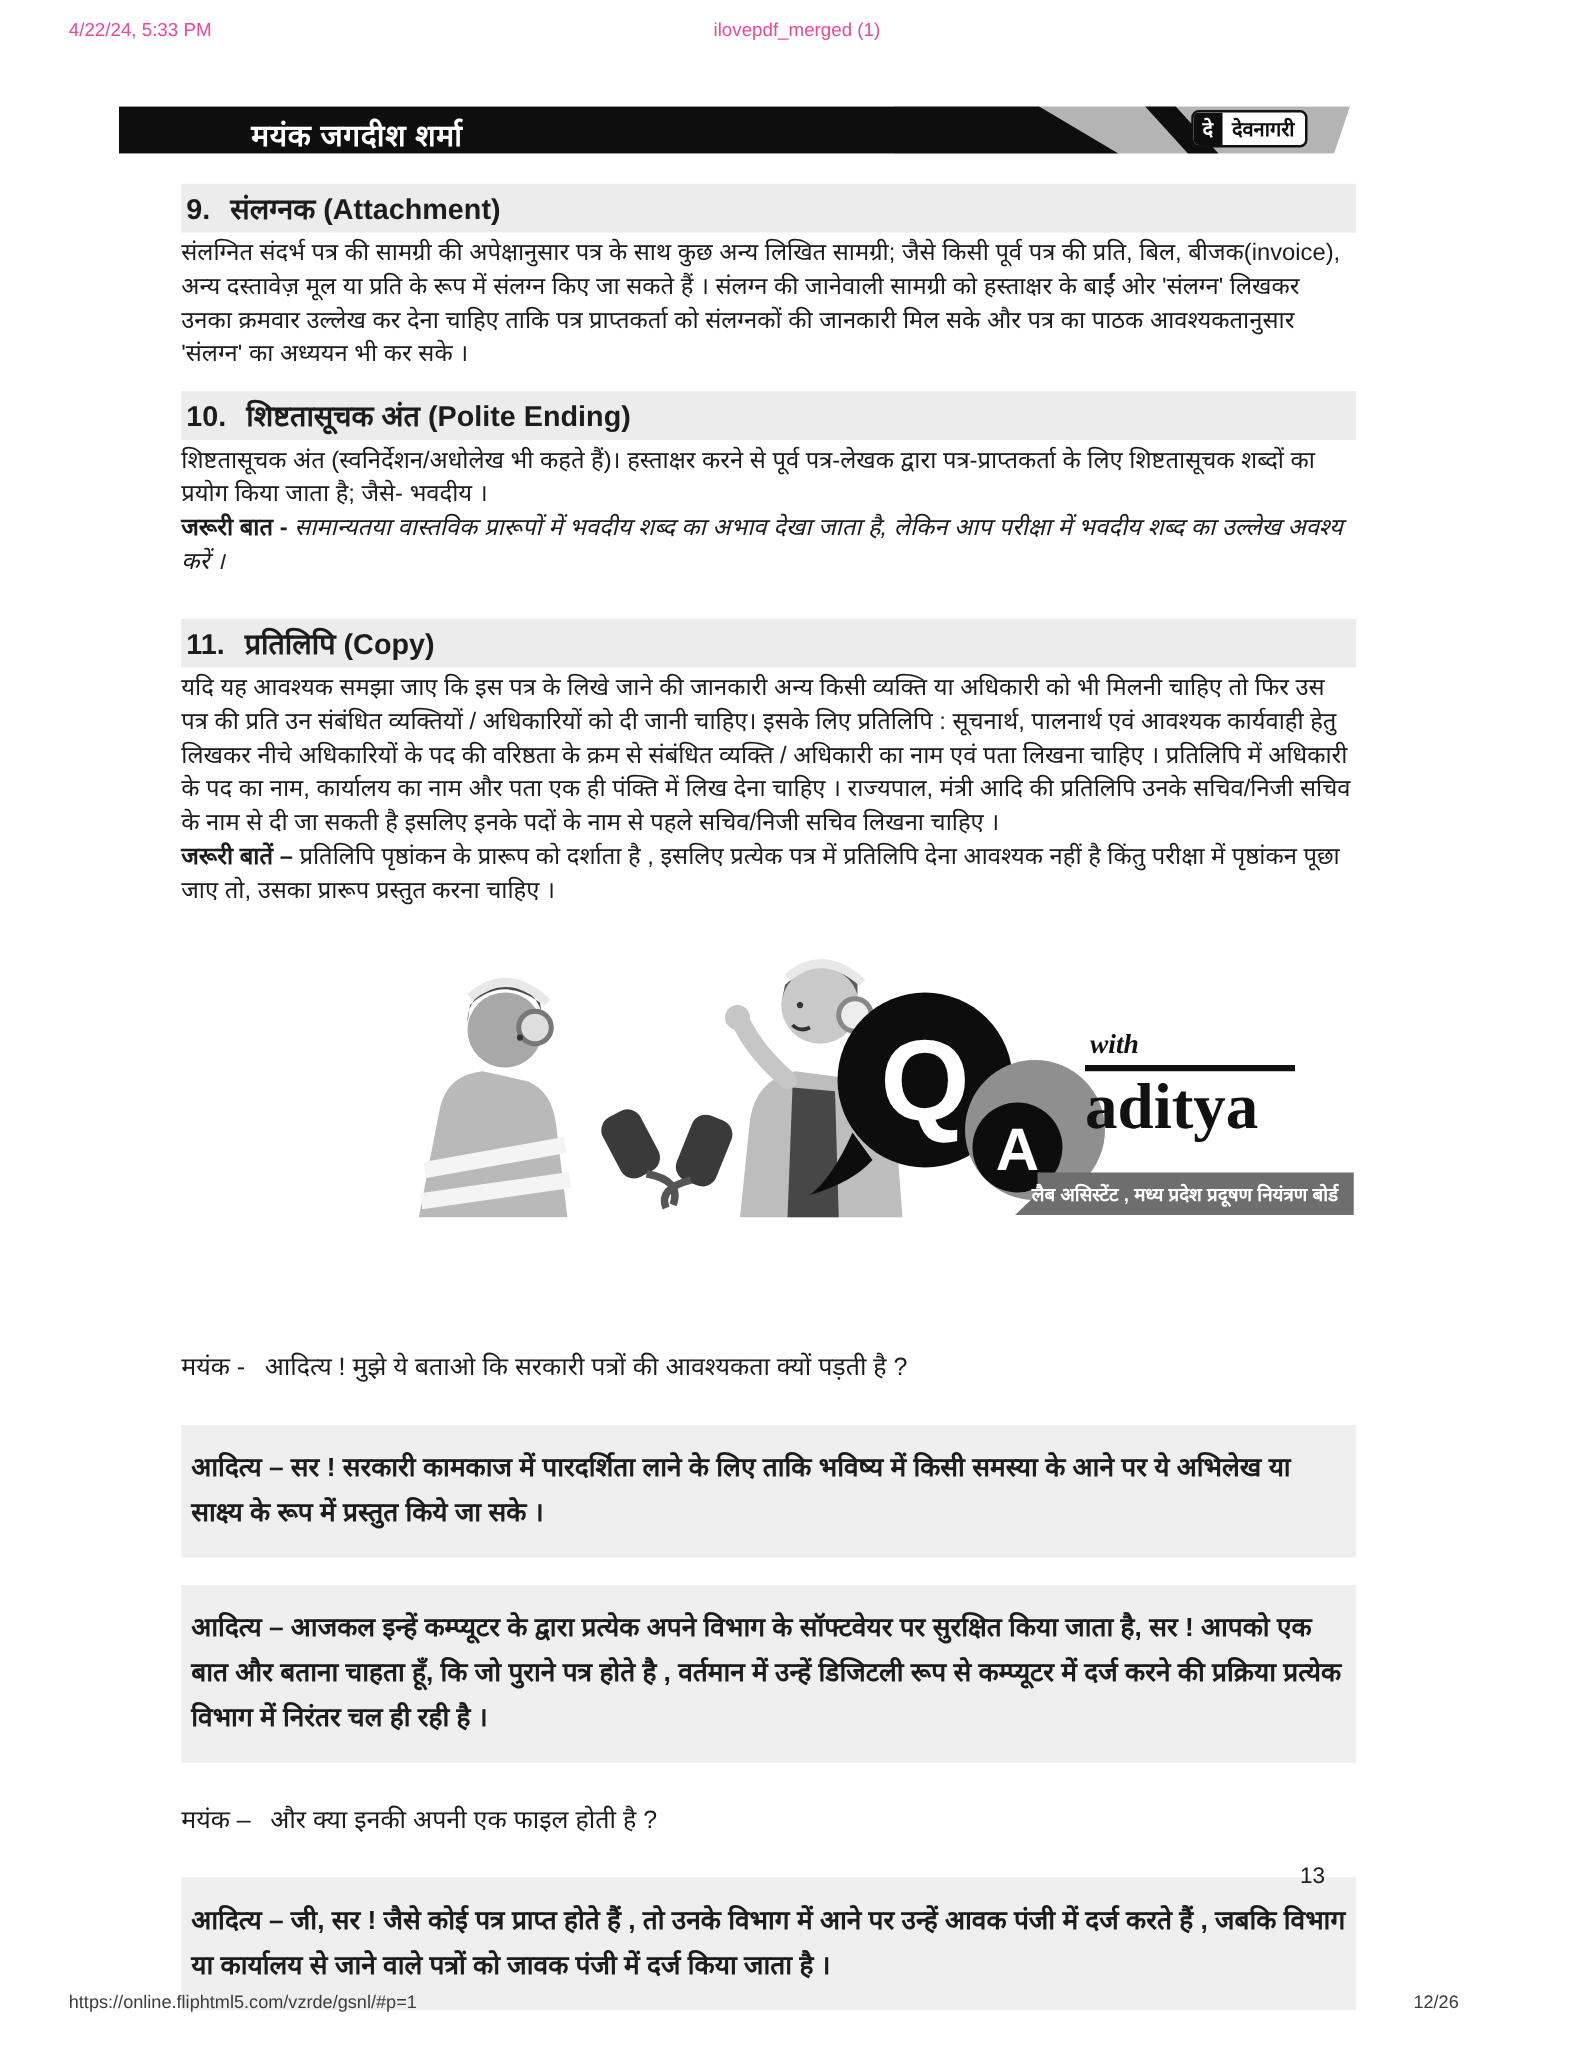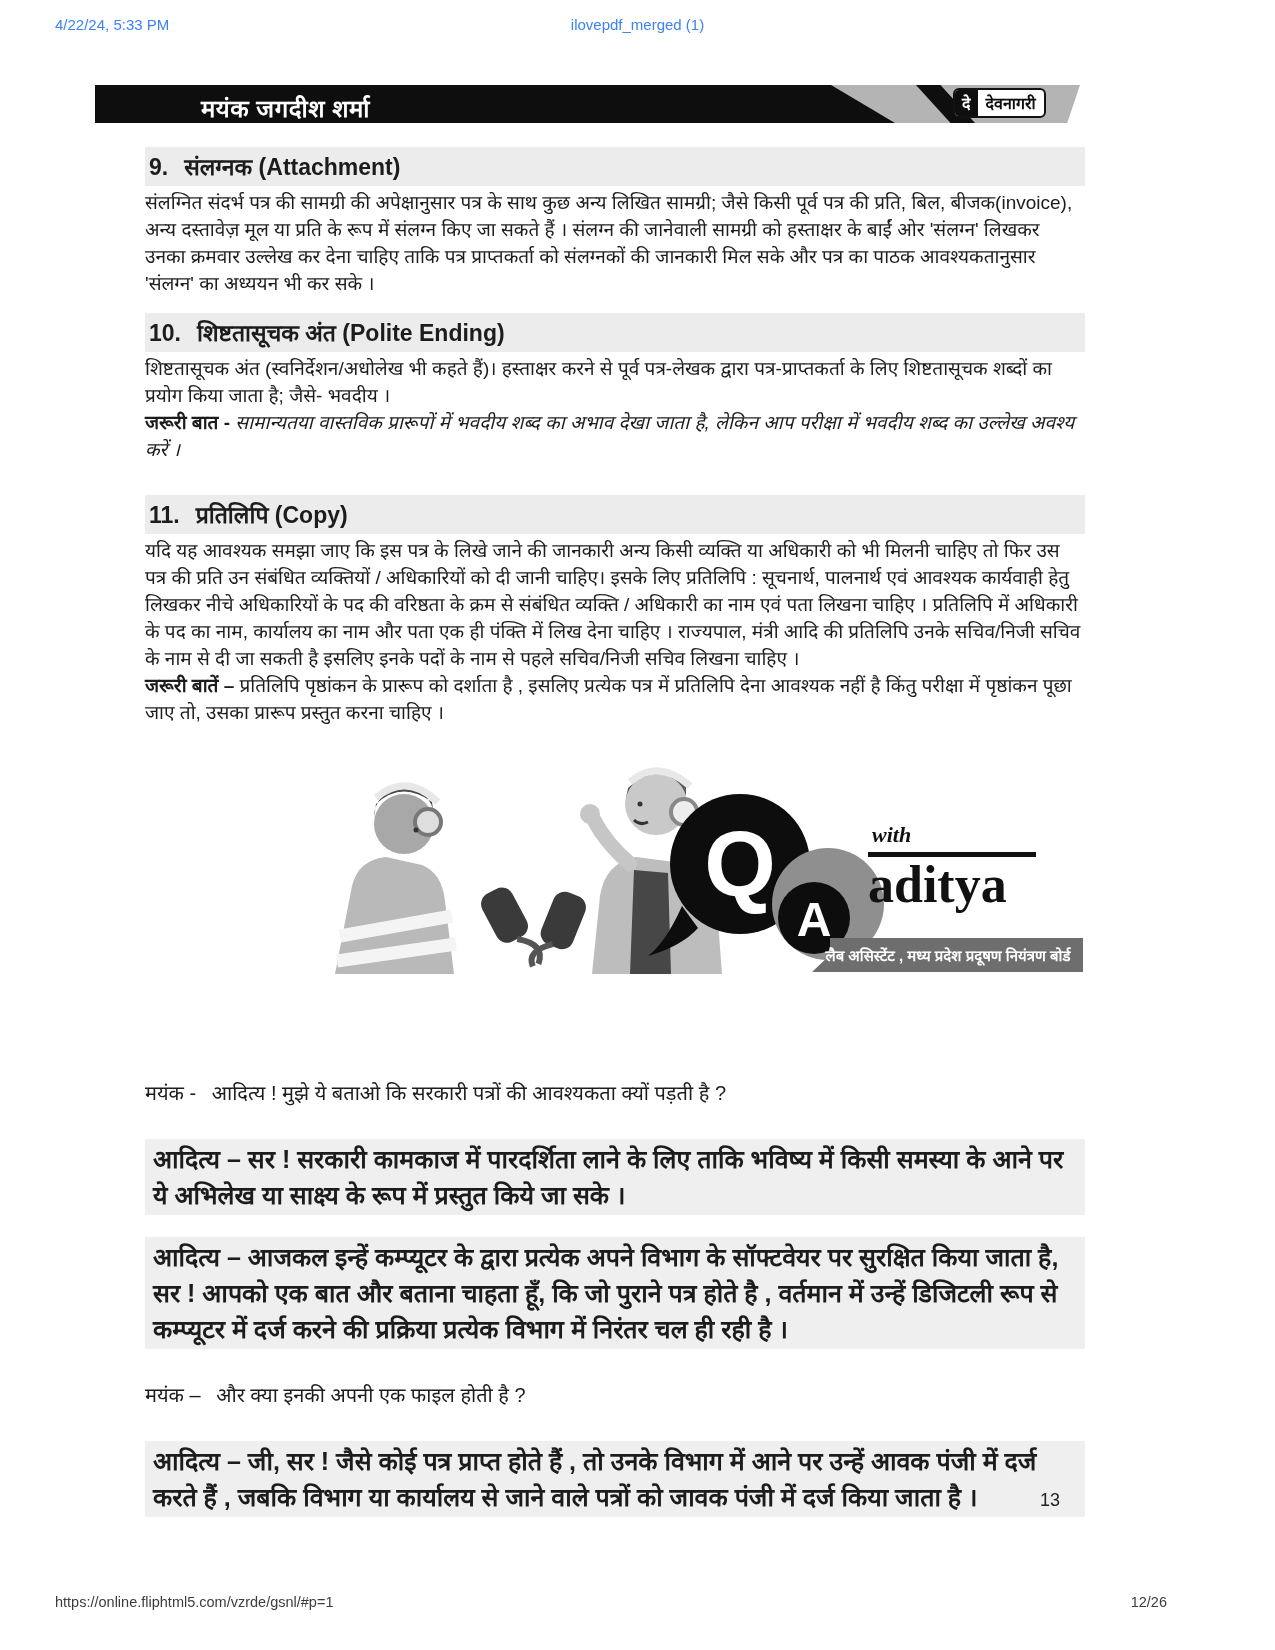--- a/index.html
+++ b/index.html
@@ -2,21 +2,21 @@
 <html><head>
 <meta charset="utf-8">
 <style>
   html,body{margin:0;padding:0;}
   body{
     width:1275px;height:1650px;position:relative;background:#ffffff;
     font-family:"Liberation Sans","DejaVu Sans",sans-serif;color:#1c1c1c;
     overflow:hidden;
   }
   
-  .print-top{position:absolute;top:16px;left:0;width:100%;height:24px;font-size:15px;color:#3b82f6;}
+  .print-top{position:absolute;top:16px;left:0;width:100%;height:24px;font-size:15px;color:#ec4899;}
   .print-top .dt{position:absolute;left:55px;top:0;}
   .print-top .doc{position:absolute;left:0;top:0;width:100%;text-align:center;}
   .print-bottom{position:absolute;top:1594px;left:0;width:100%;height:22px;font-size:14.5px;color:#3c3c3c;}
   .print-bottom .url{position:absolute;left:55px;top:0;}
   .print-bottom .pcount{position:absolute;right:108px;top:0;}
 
   
   .band{position:absolute;left:95px;top:85px;width:985px;height:38px;}
   .band-gray{position:absolute;left:620px;top:0;width:365px;height:100%;background:#b4b4b4;
     clip-path:polygon(0 0,100% 0,96.5% 100%,0 100%);}
@@ -40,21 +40,21 @@
   .gap16{margin-top:16px;}
   .gap20{margin-top:32px;}
 
   
   .illus{margin:20px 0 0 155px;width:785px;height:228px;}
 
   
   .dialogue{margin-top:100px;}
   .dlg{font-size:20px;line-height:30px;margin:31px 0;}
   .dlg .sp{margin-right:10px;}
-  .hl{background:#efefef;font-weight:bold;font-size:25px;line-height:36px;padding:2px 8px;margin:22px 0;}
+  .hl{background:#efefef;font-weight:bold;font-size:21px;line-height:36px;padding:17px 8px;margin:22px 0;}
   .pagenum{position:absolute;left:1040px;top:1490px;font-size:18px;color:#222;}
 </style>
 </head>
 <body>
 
 <div class="print-top">
   <span class="dt">4/22/24, 5:33 PM</span>
   <span class="doc">ilovepdf_merged (1)</span>
 </div>
 

